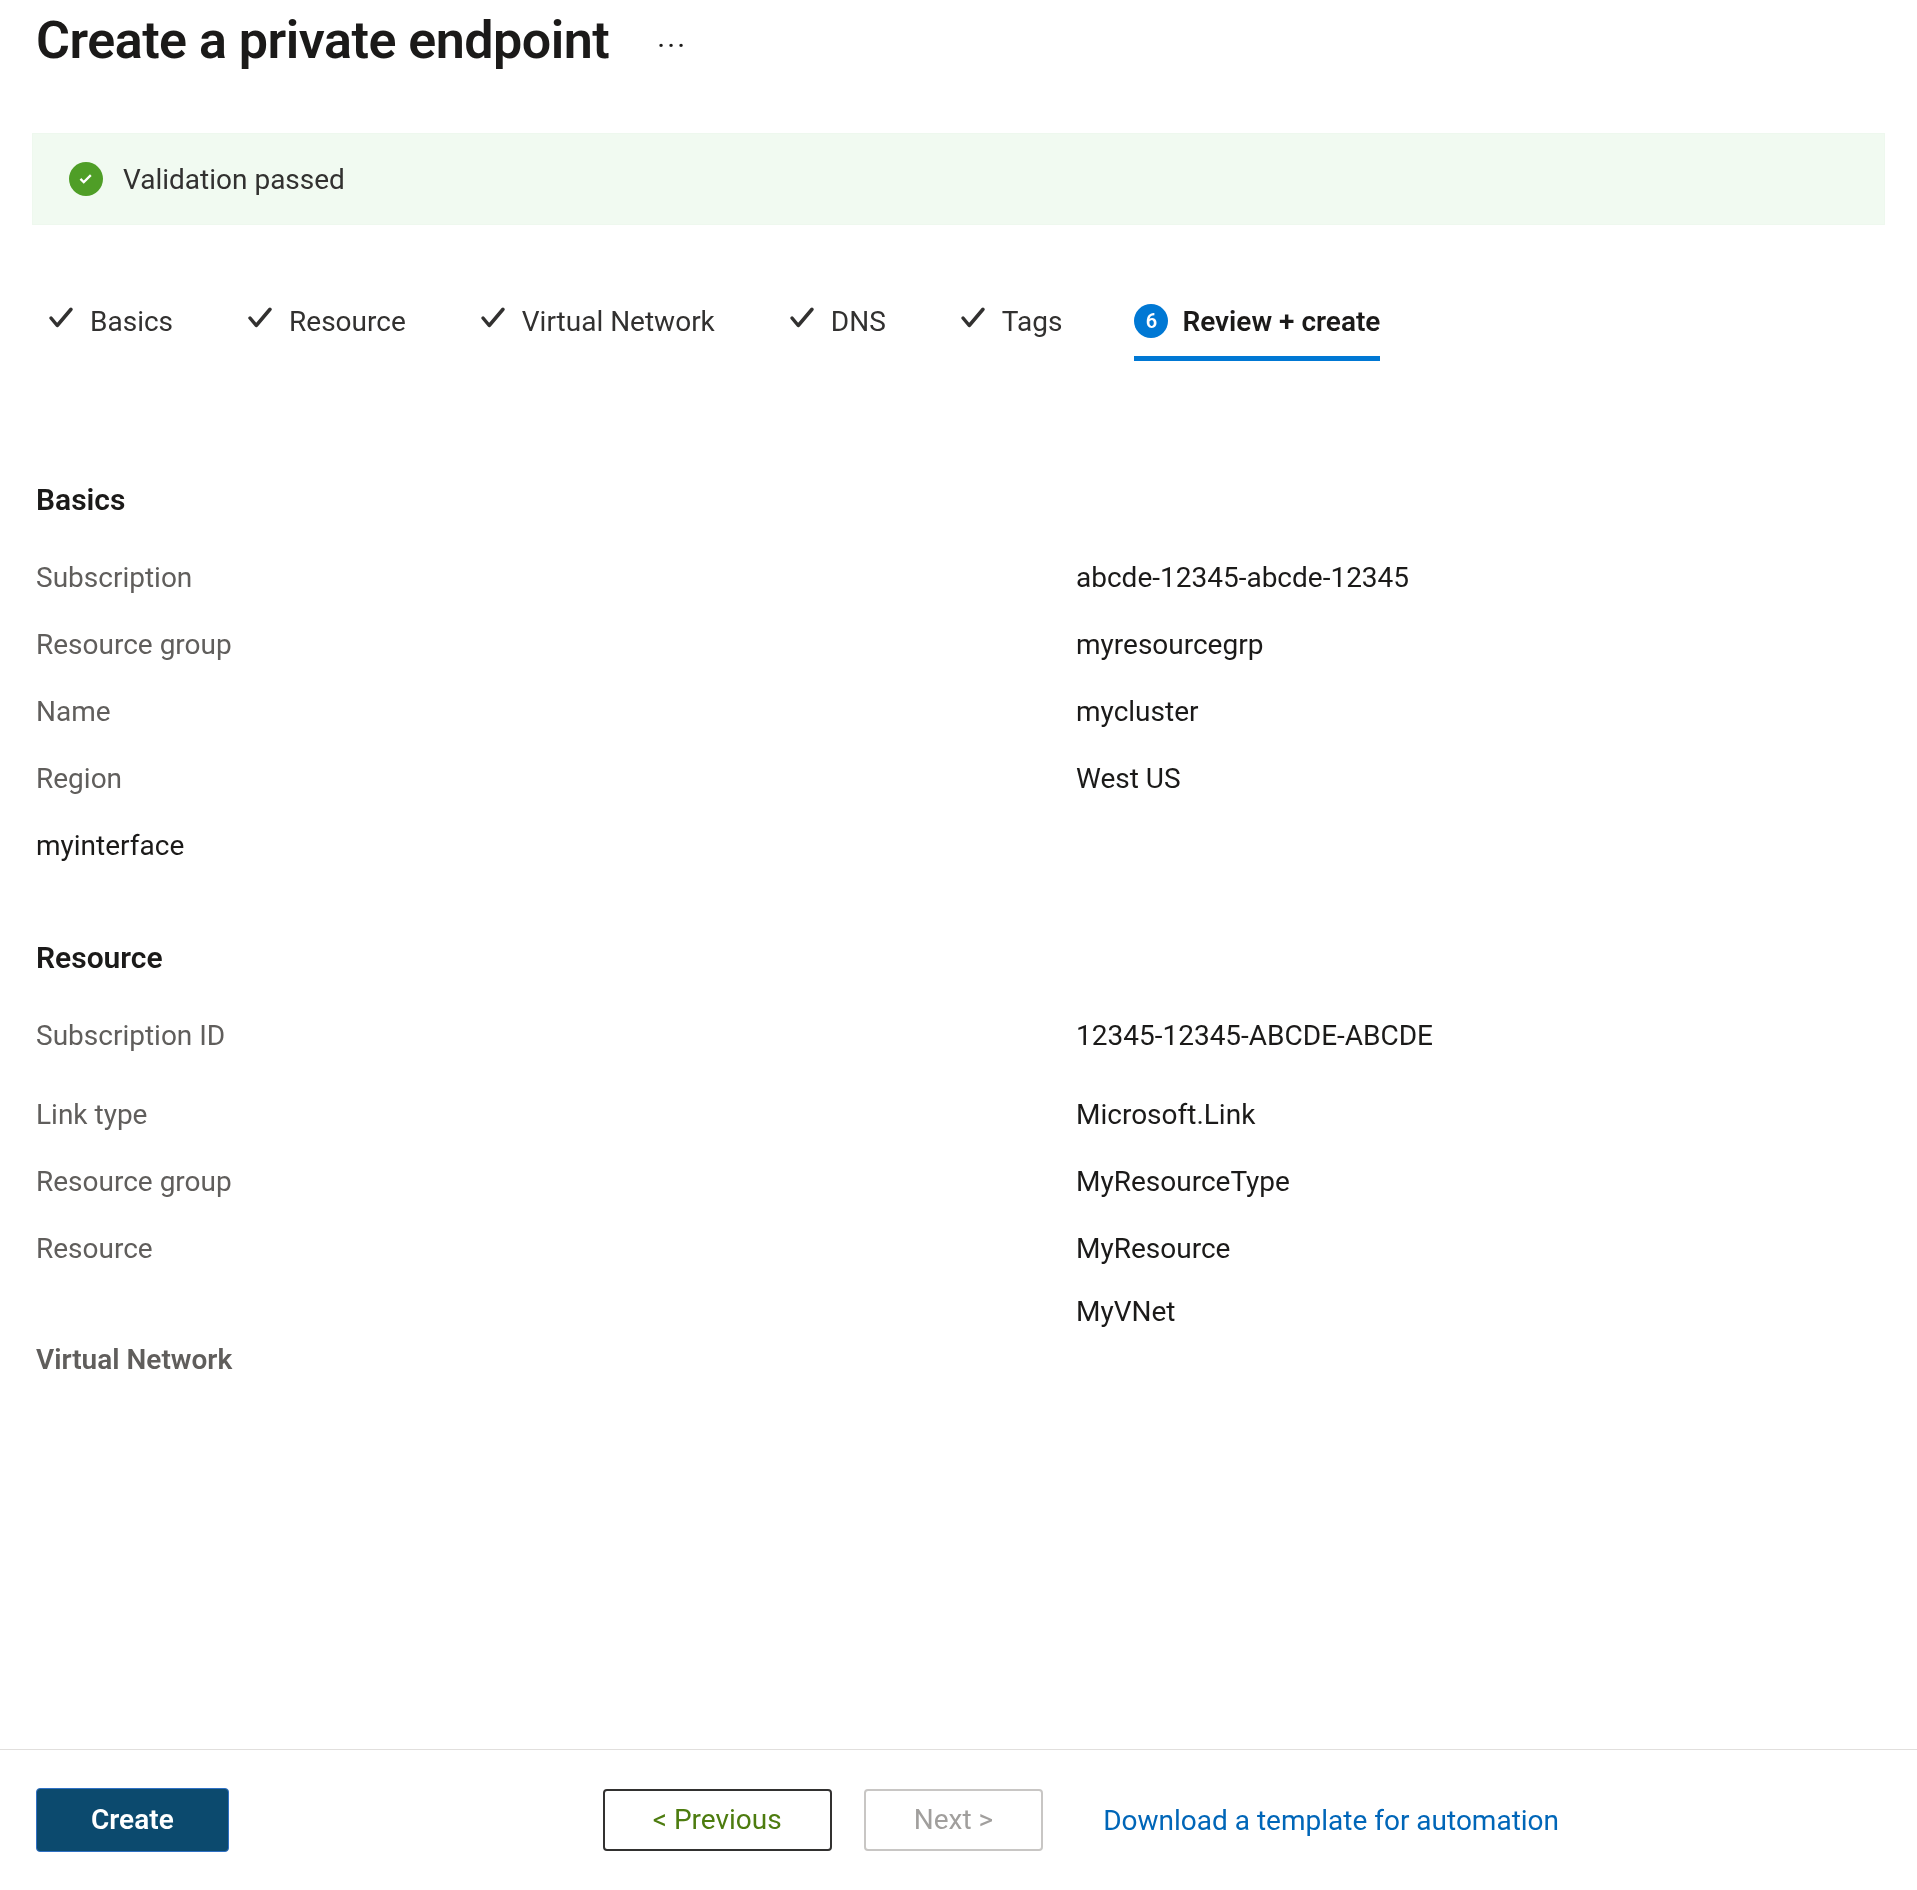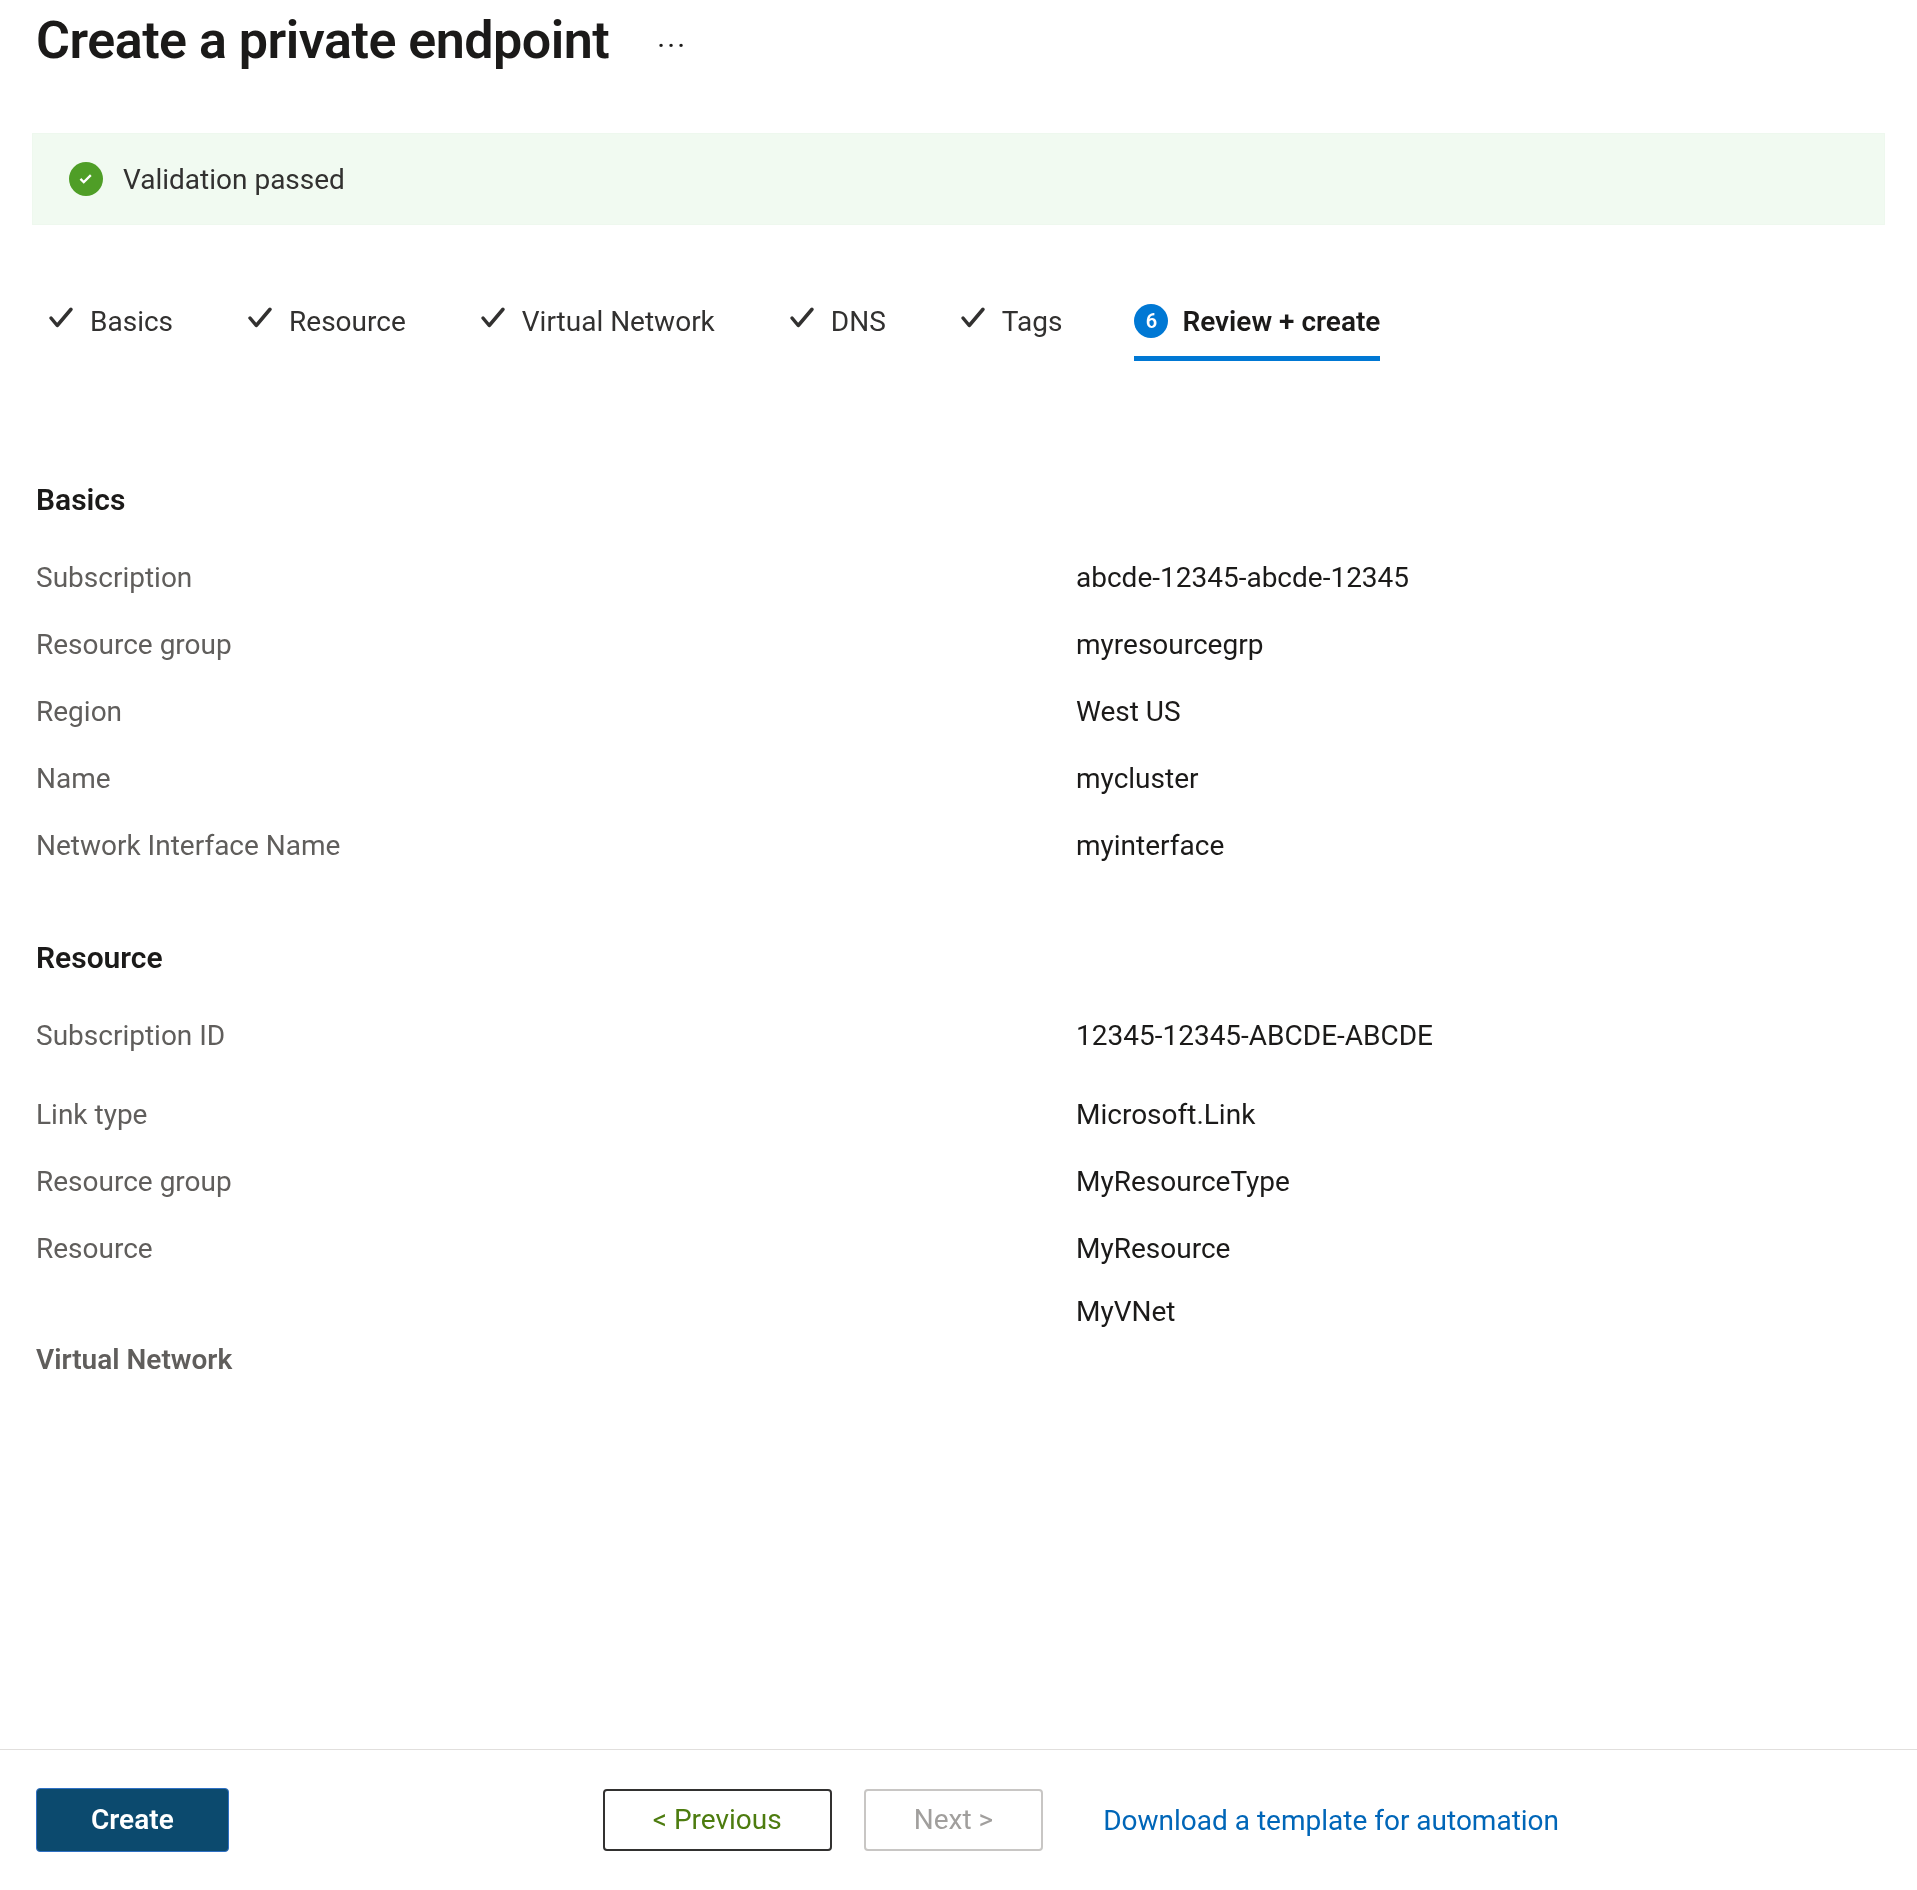--- a/index.html
+++ b/index.html
@@ -245,29 +245,28 @@
     <div class="kv-grid">
       <div class="kv-row">
         <div class="kv-label">Subscription</div>
         <div class="kv-value">abcde-12345-abcde-12345</div>
       </div>
       <div class="kv-row">
         <div class="kv-label">Resource group</div>
         <div class="kv-value">myresourcegrp</div>
       </div>
       <div class="kv-row">
+        <div class="kv-label">Name</div>
+        <div class="kv-value">mycluster</div>
+      </div>
+      <div class="kv-row">
         <div class="kv-label">Region</div>
         <div class="kv-value">West US</div>
       </div>
       <div class="kv-row">
-        <div class="kv-label">Name</div>
-        <div class="kv-value">mycluster</div>
-      </div>
-      <div class="kv-row">
-        <div class="kv-label">Network Interface Name</div>
         <div class="kv-value">myinterface</div>
       </div>
     </div>
   </div>
 
   <div class="section">
     <div class="section-title">Resource</div>
     <div class="kv-grid">
       <div class="kv-row">
         <div class="kv-label">Subscription ID</div>

